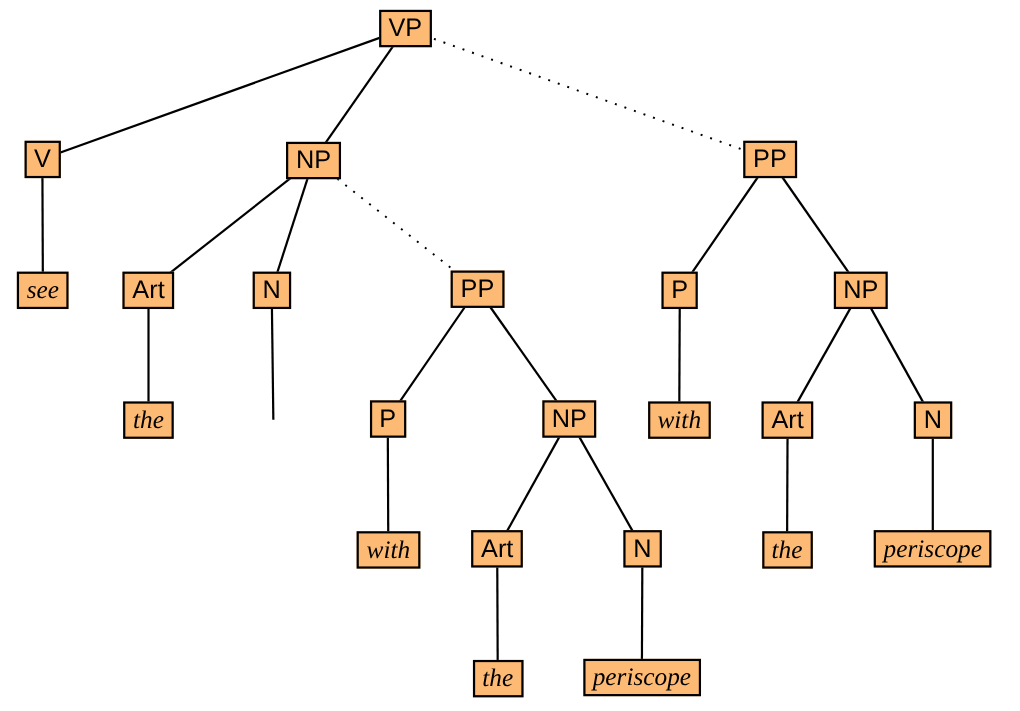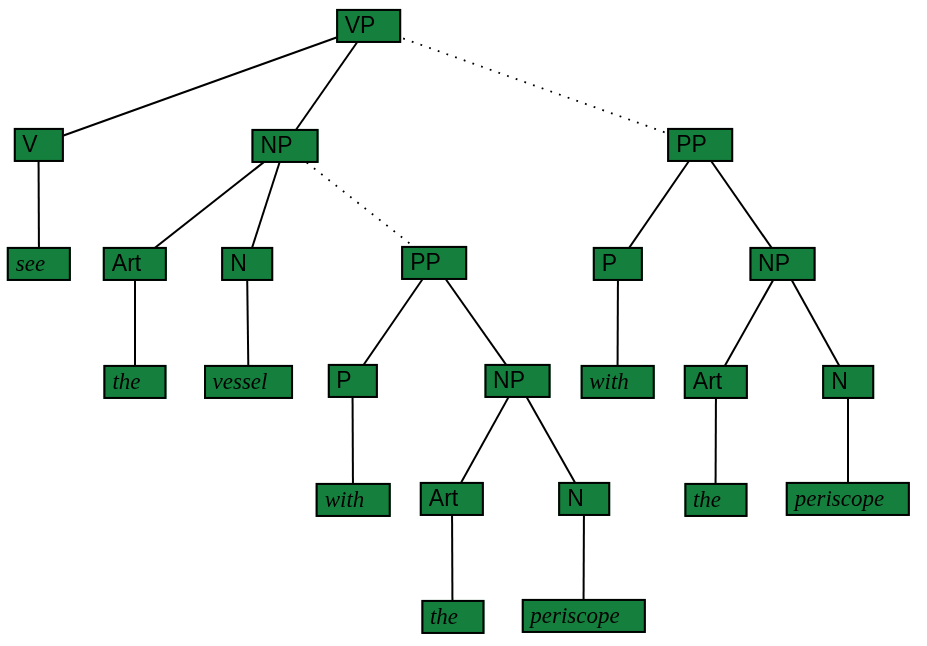--- a/index.html
+++ b/index.html
@@ -28,26 +28,26 @@
     fill: none;
   }
   svg.edges line.dotted {
     stroke-width: 1.8;
     stroke-dasharray: 1.8 7.4;
     stroke-linecap: butt;
   }
   .node {
     position: absolute;
     transform: translate(-50%, -50%);
-    background: #15803d;
+    background: #fdba74;
     border: 2px solid #000000;
     color: #000000;
     font-size: 23px;
     line-height: 1.18;
-    padding: 1px 24px 2px 7px;
+    padding: 1px 7px 2px 7px;
     white-space: nowrap;
     text-align: center;
   }
   .node.leaf {
     font-style: italic;
     font-family: Liberation Serif, serif;
   }
 </style>
 </head>
 <body>
@@ -86,21 +86,20 @@
   <div class="node" style="left:700px;top:145px">PP</div>
 
   <div class="node leaf" style="left:39px;top:263.5px">see</div>
   <div class="node" style="left:135px;top:263.5px">Art</div>
   <div class="node" style="left:247px;top:263.5px">N</div>
   <div class="node" style="left:434px;top:262.5px">PP</div>
   <div class="node" style="left:618px;top:264px">P</div>
   <div class="node" style="left:782.5px;top:263.5px">NP</div>
 
   <div class="node leaf" style="left:135px;top:381.5px">the</div>
-  <div class="node leaf" style="left:248.5px;top:381.5px">vessel</div>
   <div class="node" style="left:352.5px;top:381px">P</div>
   <div class="node" style="left:517.5px;top:381px">NP</div>
   <div class="node leaf" style="left:617.5px;top:382px">with</div>
   <div class="node" style="left:716px;top:381.5px">Art</div>
   <div class="node" style="left:848px;top:381.5px">N</div>
 
   <div class="node leaf" style="left:353px;top:499.5px">with</div>
   <div class="node" style="left:452px;top:499px">Art</div>
   <div class="node" style="left:584px;top:498.5px">N</div>
   <div class="node leaf" style="left:715.5px;top:499.5px">the</div>

